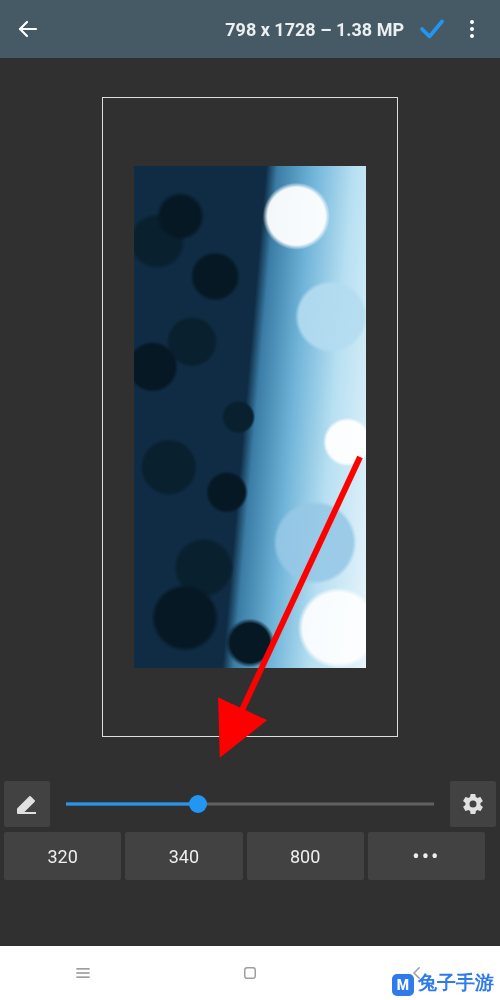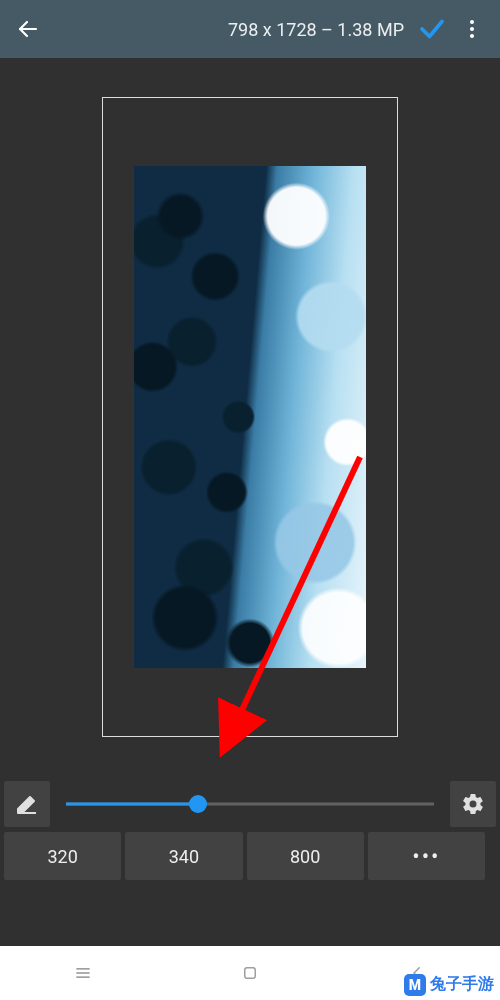--- a/index.html
+++ b/index.html
@@ -9,21 +9,21 @@
   
   .appbar {
     height: 58px;
     background: #455A64;
     display: flex;
     align-items: center;
     padding: 0 8px;
     color: #fff;
   }
   .appbar .back { width: 40px; height: 40px; display:flex; align-items:center; justify-content:center; }
-  .appbar .title-text { flex: 1; text-align: right; padding-right: 8px; font-size: 18px; font-weight: 400; color: #eceff1; }
+  .appbar .title-text { flex: 1; text-align: right; padding-right: 8px; font-size: 18px; font-weight: 700; color: #eceff1; }
   .appbar .check { width: 40px; height: 40px; display:flex; align-items:center; justify-content:center; color:#2196F3; }
   .appbar .more  { width: 40px; height: 40px; display:flex; align-items:center; justify-content:center; }
 
   
   .canvas-area {
     flex: 1;
     background: #303030;
     position: relative;
     display: flex;
     align-items: center;
@@ -162,23 +162,23 @@
     justify-content: space-around;
     position: relative;
   }
   .nav-btn { color: #757575; width: 60px; height: 40px; display:flex; align-items:center; justify-content:center; }
 
   .watermark {
     position: absolute;
     right: 6px;
     bottom: 4px;
     display: flex;
-    align-items: flex-start;
+    align-items: flex-end;
     gap: 4px;
-    font-size: 16px;
+    font-size: 19px;
     color: #2F7BEA;
     font-weight: 600;
   }
   .watermark .wm-icon {
     width: 22px; height: 22px;
     background: #2F7BEA;
     border-radius: 5px;
     position: relative;
     display:flex; align-items:center; justify-content:center;
   }

